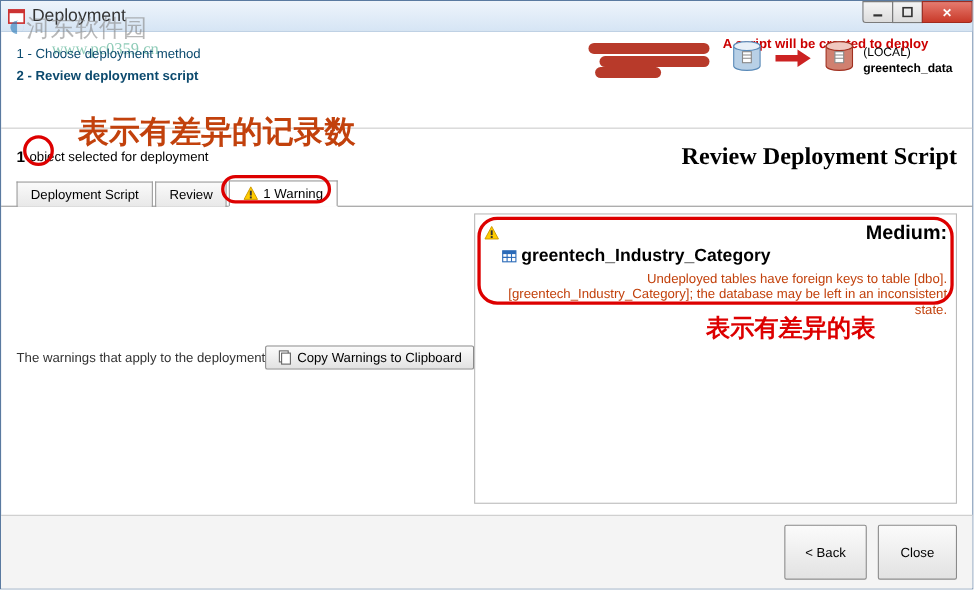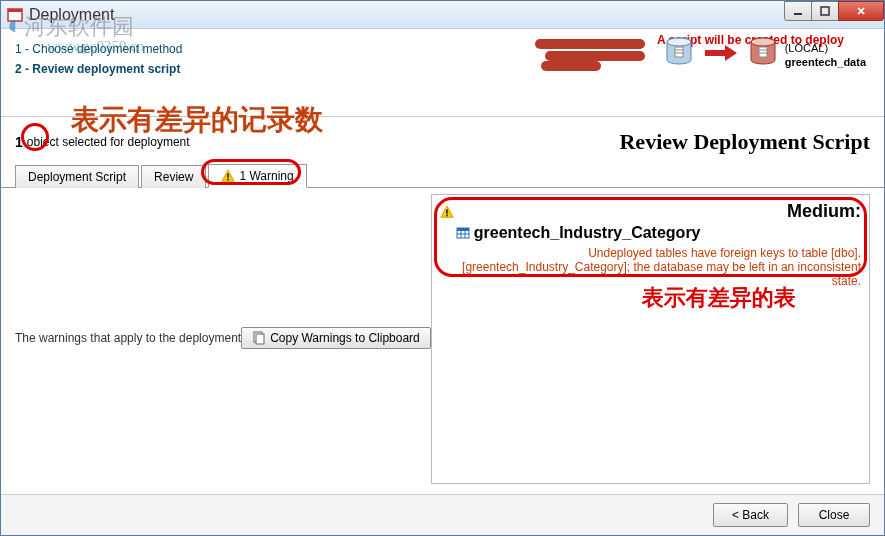--- a/index.html
+++ b/index.html
@@ -48,21 +48,21 @@
     
     .warning-box { border: 1px solid #bbb; background: #fff; flex: 1; padding: 6px 8px; position: relative; }
     .warn-level { display: flex; align-items: center; gap: 20px; font-weight: bold; font-size: 18px; justify-content: space-between; }
     .warn-target { display: flex; align-items: center; gap: 4px; font-weight: bold; font-size: 16px; margin-top: 2px; padding-left: 16px; }
     .table-ico { width: 14px; height: 14px; }
     .warn-msg { font-size: 12px; margin-top: 4px; padding-left: 16px; color: #c2410c; text-align: right; }
     .warning-red-circle { position: absolute; left: 2px; top: 2px; right: 2px; height: 80px; border: 3px solid #d00; border-radius: 18px; pointer-events: none; }
     .annotation-box { position: absolute; left: 210px; top: 88px; color: #d00; font-size: 22px; font-family: "KaiTi","STKaiti",serif; font-weight: bold; }
     
     .footer { border-top: 1px solid #ccc; padding: 8px 14px; display: flex; justify-content: flex-end; gap: 10px; background: #f4f4f4; }
-    .footer button { padding: 4px 18px; border: 1px solid #8a8a8a; background: linear-gradient(to bottom,#fbfbfb,#e2e2e2); font-size: 12px; cursor: pointer; border-radius: 2px; min-width: 72px; }
+    .footer button { padding: 17px 18px; border: 1px solid #8a8a8a; background: linear-gradient(to bottom,#fbfbfb,#e2e2e2); font-size: 12px; cursor: pointer; border-radius: 2px; min-width: 72px; }
     .footer button.primary { min-width: 130px; }
     
     .watermark { position: absolute; left: 6px; top: 8px; opacity: 0.6; pointer-events: none; font-family: "Microsoft YaHei"; }
     .wm-logo { color: #2a7ab8; font-size: 28px; font-weight: bold; display: inline-block; }
     .wm-text { color: #888; font-size: 22px; font-weight: normal; }
     .wm-url { color: #4a8; font-size: 15px; display: block; margin-top: -4px; margin-left: 40px; }
   </style>
 </head>
 <body>
 

